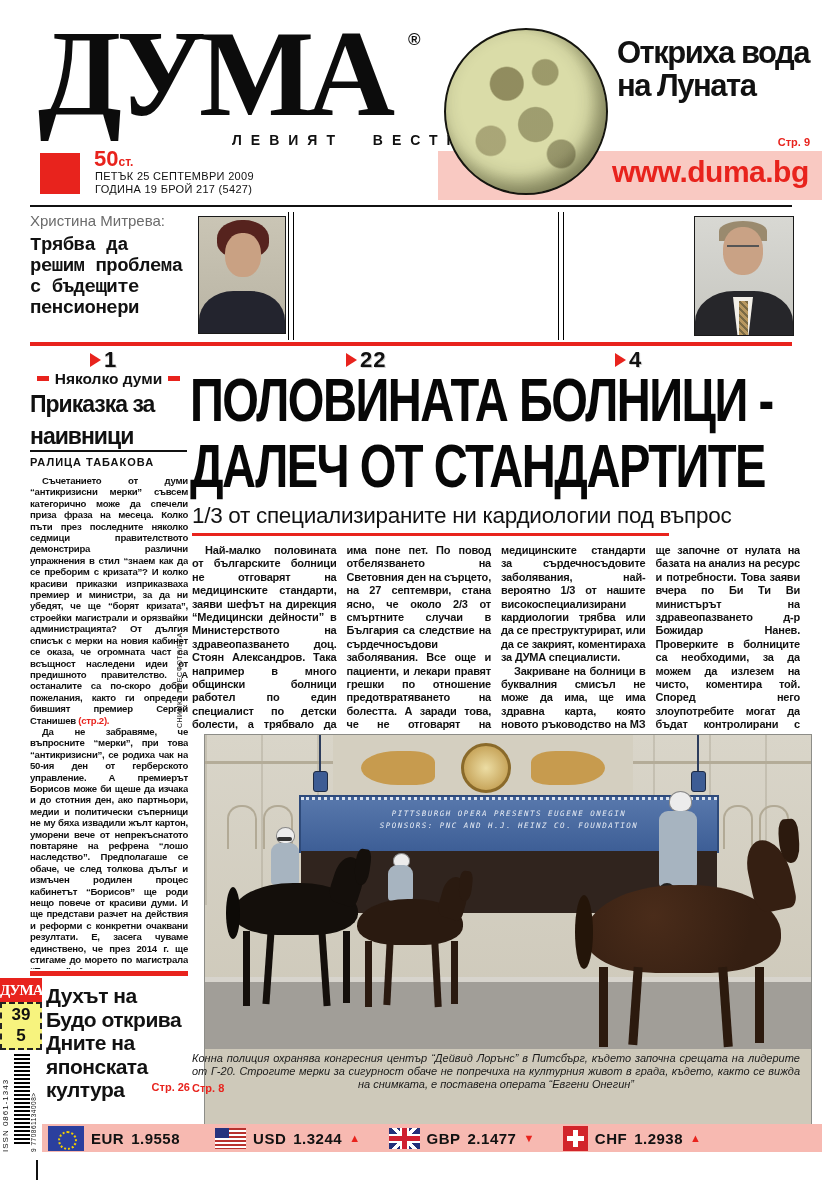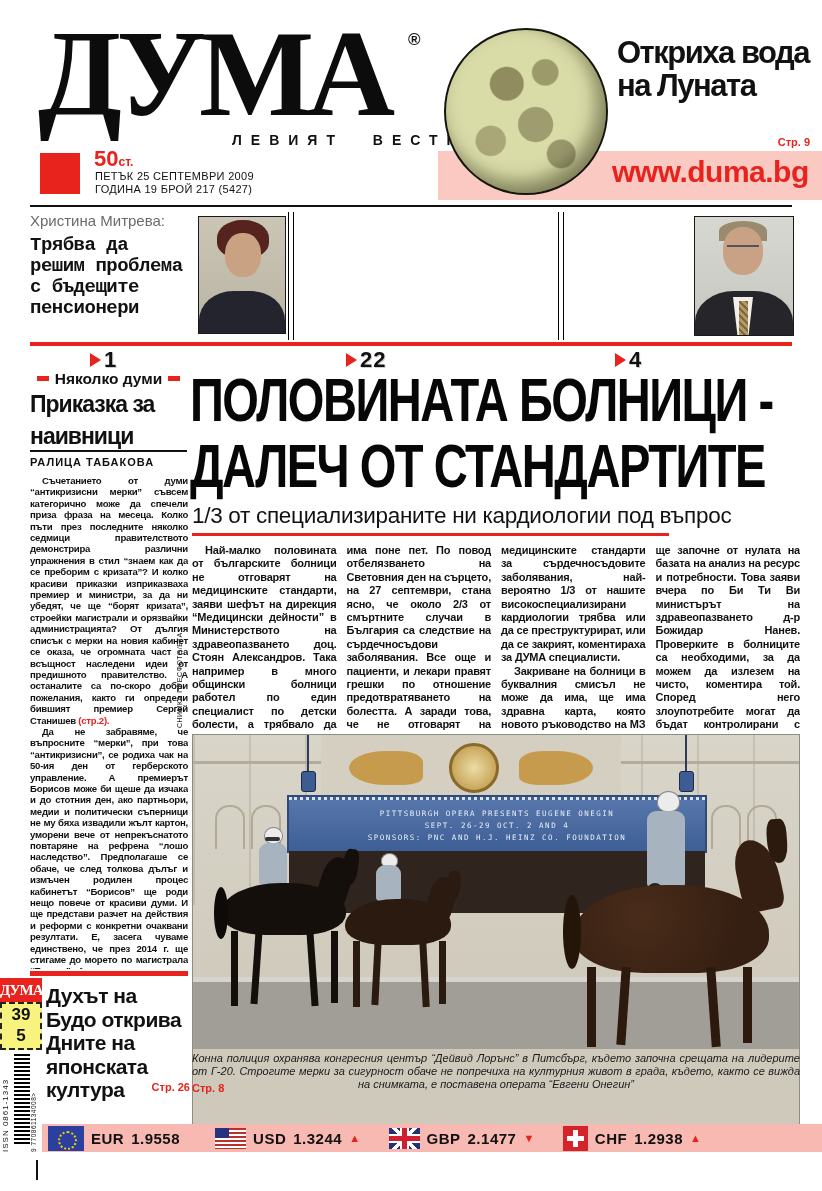--- a/index.html
+++ b/index.html
@@ -89,22 +89,22 @@
   .hl{left:190px;width:800px;font-weight:bold;font-size:62px;line-height:64px;letter-spacing:-2px;color:#070707;
       transform:scaleX(.76);transform-origin:left top;white-space:nowrap;}
   .subhead{left:192px;top:503px;width:612px;font-size:22.5px;letter-spacing:-.3px;}
   .subrule{left:192px;top:533px;width:477px;height:3px;background:#e8231d;}
   .credit{left:176px;top:548px;height:180px;writing-mode:vertical-rl;transform:rotate(180deg);
           font-size:7px;letter-spacing:.5px;color:#222;}
   .cols{left:192px;top:544px;width:608px;height:188px;column-count:4;column-gap:10px;column-fill:auto;
         font-weight:bold;font-size:11px;line-height:13.4px;letter-spacing:-.2px;text-align:justify;overflow:hidden;}
   .cols p{margin:0;text-indent:13px;}
   
-  .photo{left:192px;top:734px;width:608px;height:392px;border:1px solid #8d8d88;box-sizing:border-box;
-         background:linear-gradient(#d9d5c9,#cec9ba 72%);overflow:hidden;}
+  .photo{left:204px;top:734px;width:608px;height:392px;border:1px solid #8d8d88;box-sizing:border-box;
+         background:linear-gradient(#d9d5c9,#cec9ba 72%);overflow:hidden;font-style:italic;}
   .facade-lines{position:absolute;left:0;top:0;width:100%;height:170px;
          background:repeating-linear-gradient(to right,rgba(140,132,112,.25) 0 2px,transparent 2px 56px);}
   .cornice{position:absolute;left:0;top:26px;width:100%;height:3px;background:#b4ac98;}
   .ped{position:absolute;left:128px;top:0;width:300px;height:62px;background:#d4cfc0;}
   .griffin{position:absolute;top:16px;width:74px;height:34px;background:#c79b4e;border-radius:60% 40% 30% 60%;}
   .griffin.gl{left:28px;}
   .griffin.gr{right:28px;transform:scaleX(-1);}
   .medallion{position:absolute;left:128px;top:8px;width:44px;height:44px;border-radius:50%;
              border:3px solid #8a6a2a;background:radial-gradient(#ecdda4,#b98f3e);}
   .arch{position:absolute;width:26px;height:42px;border:2px solid #b2aa96;border-bottom:none;border-radius:14px 14px 0 0;top:70px;}
@@ -258,21 +258,20 @@
       <div class="griffin gl"></div>
       <div class="griffin gr"></div>
       <div class="medallion"></div>
     </div>
     <div class="lamp-rod" style="left:114px;"></div>
     <div class="lamp" style="left:108px;"></div>
     <div class="lamp-rod" style="left:492px;"></div>
     <div class="lamp" style="left:486px;"></div>
     <div class="marquee">
       <div>PITTSBURGH OPERA PRESENTS EUGENE ONEGIN</div>
-      <div>SEPT. 26-29 OCT. 2 AND 4</div>
       <div>SPONSORS: PNC AND H.J. HEINZ CO. FOUNDATION</div>
     </div>
     <div class="entrance"></div>
     <div class="curb"></div>
     <div class="street"></div>
 
     <div class="grp" style="left:28px;top:96px;">
       <div class="helmet" style="left:43px;top:-4px;width:17px;height:15px;"></div>
       <div class="visor" style="left:44px;top:6px;width:15px;"></div>
       <div class="torso" style="left:38px;top:12px;width:28px;height:42px;"></div>

